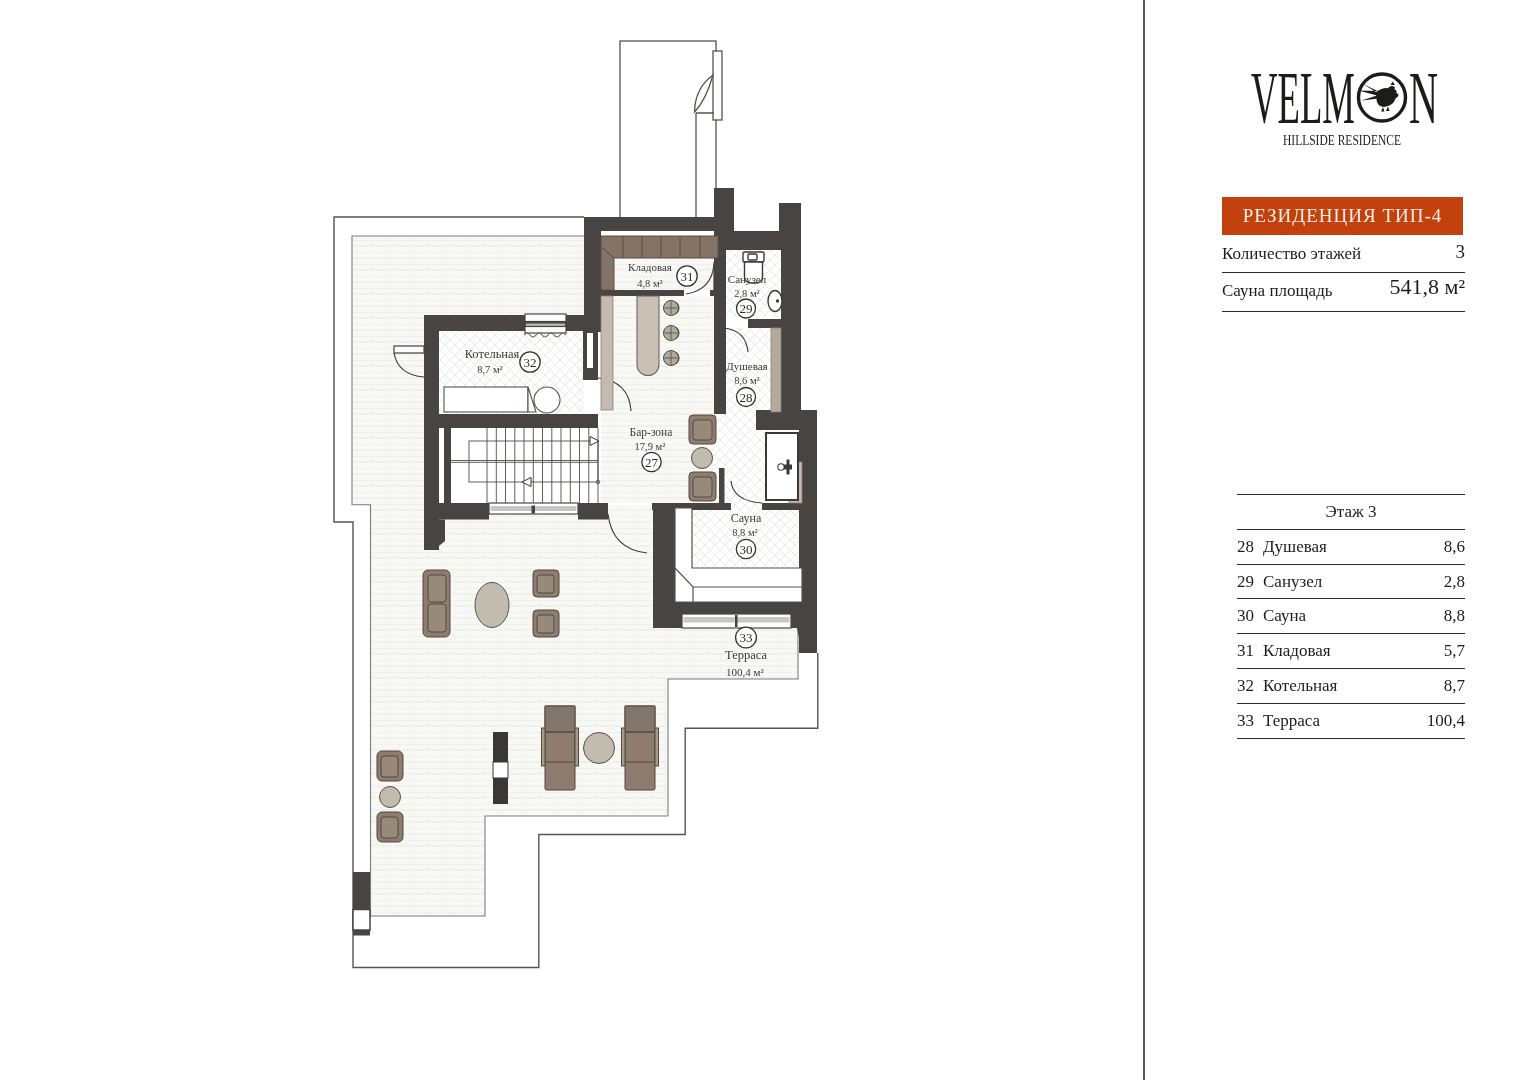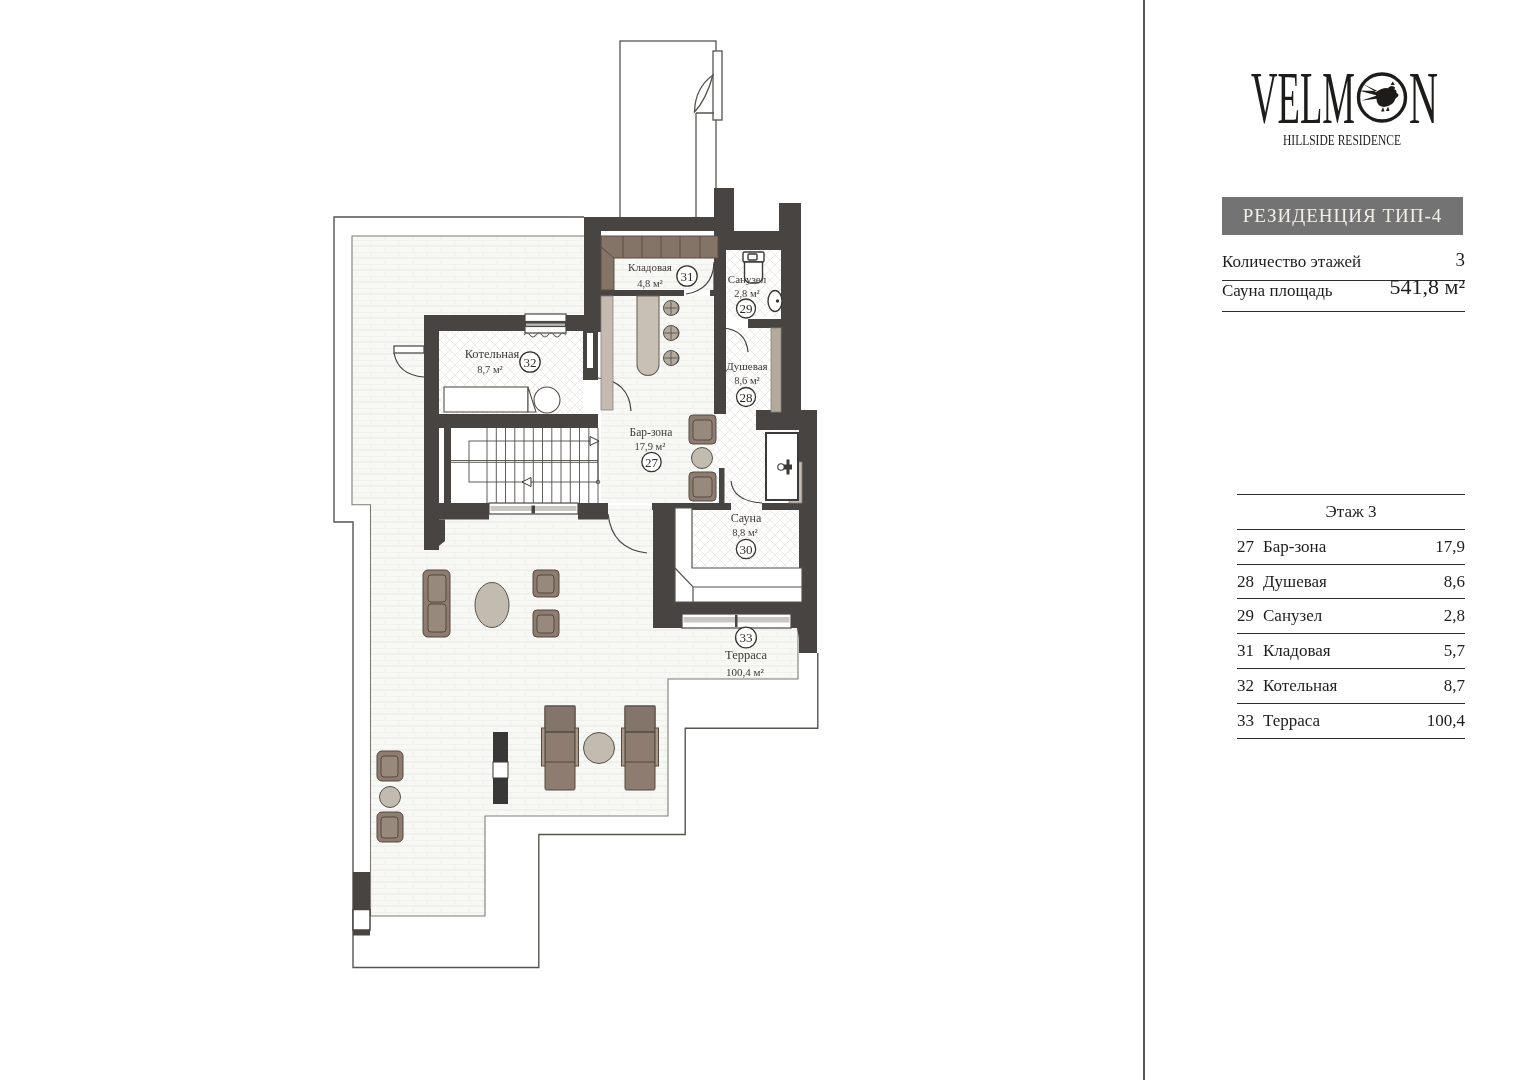--- a/index.html
+++ b/index.html
@@ -2,21 +2,21 @@
 <html><head>
 <meta charset="utf-8">
 <style>
   html,body{margin:0;padding:0;background:#ffffff;}
   body{width:1532px;height:1080px;position:relative;overflow:hidden;
        font-family:"Liberation Serif", serif;color:#1d1d1b;}
   #plan{position:absolute;left:0;top:0;}
   
   #divider{position:absolute;left:1143px;top:0;width:2px;height:1080px;background:#57565a;}
   #logo{position:absolute;left:1222px;top:58px;width:242px;height:92px;}
-  #typebar{position:absolute;left:1222px;top:197px;width:241px;height:38px;background:#737373;
+  #typebar{position:absolute;left:1222px;top:197px;width:241px;height:38px;background:#c2410c;
            color:#f2efe9;text-align:center;font-size:19px;letter-spacing:1px;line-height:38px;}
   .inforow{position:absolute;left:1222px;width:243px;}
   .lbl{font-size:17px;}
   .val{float:right;font-size:19px;}
   #tbl{position:absolute;left:1222px;top:494px;width:243px;font-size:17px;}
   .trow{height:33.8px;line-height:33.8px;border-bottom:1.2px solid #2c2c2c;position:relative;margin-left:15px;}
   .trow .num{display:inline-block;width:26px;}
   .trow .v{position:absolute;right:0;top:0;}
 </style>
 </head>
@@ -290,27 +290,27 @@
     <path d="M159 37 L140 25.5 L155.5 33 L136.5 32.5 L155 37.5 L139.5 42.5 L157 40.5 Z"></path>
     <path d="M154 34 Q164 27 170 32 Q175 30 174.5 35 Q179 37 173.5 40.5 Q171.5 48 162 49 Q154.5 48 154.5 41 Z"></path>
     <path d="M168.5 27 l2.2 -3.4 l2.2 3.4 z"></path>
     <path d="M166 30 q3.5 -3.5 7 -0.5 l-1 3.5 q-2.5 -1.5 -5 -0.5 z"></path>
     <path d="M161 49 l1.5 4.5 h-3.5 z M166 48.5 l1.5 4.5 h-3.5 z"></path>
   </g>
   <text x="120" y="87" font-size="15.5" font-family="Liberation Serif, serif" fill="#1d1c1a" text-anchor="middle" textLength="118" lengthAdjust="spacingAndGlyphs">HILLSIDE RESIDENCE</text>
 </svg>
 </div>
 <div id="typebar">РЕЗИДЕНЦИЯ ТИП-4</div>
-<div class="inforow" style="top:249px;height:31px;border-bottom:1.6px solid #2c2c2c;">
+<div class="inforow" style="top:241px;height:31px;border-bottom:1.6px solid #2c2c2c;">
   <span class="lbl" style="line-height:26px;">Количество этажей</span><span class="val">3</span>
 </div>
 <div class="inforow" style="top:274px;height:37px;border-bottom:1.6px solid #2c2c2c;">
   <span class="lbl" style="line-height:34px;">Сауна площадь</span><span class="val" style="font-size:22px;margin-left:48px;">541,8 м²</span>
 </div>
 <div id="tbl">
   <div class="trow" style="text-align:center;border-top:1.2px solid #2c2c2c;">Этаж 3</div>
-  <div class="trow"><span class="num">27</span>Бар-зона<span class="v">17,9</span></div>
   <div class="trow"><span class="num">28</span>Душевая<span class="v">8,6</span></div>
   <div class="trow"><span class="num">29</span>Санузел<span class="v">2,8</span></div>
+  <div class="trow"><span class="num">30</span>Сауна<span class="v">8,8</span></div>
   <div class="trow"><span class="num">31</span>Кладовая<span class="v">5,7</span></div>
   <div class="trow"><span class="num">32</span>Котельная<span class="v">8,7</span></div>
   <div class="trow"><span class="num">33</span>Терраса<span class="v">100,4</span></div>
 </div>
 
 </body></html>

